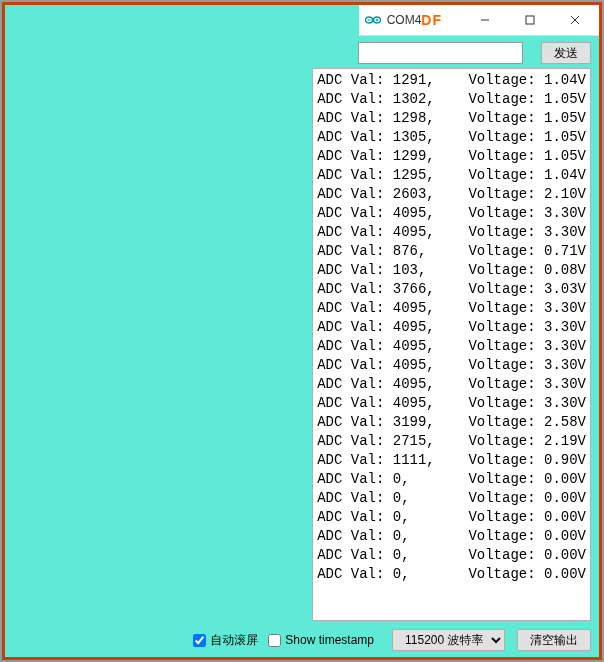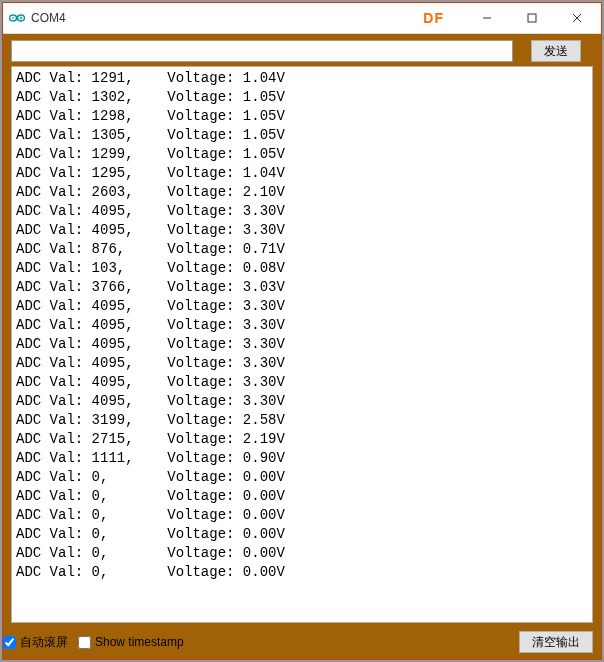--- a/index.html
+++ b/index.html
@@ -8,25 +8,26 @@
     font-family: "Microsoft YaHei", Arial, sans-serif;
     background: #999;
     width: 604px;
     height: 662px;
     overflow: hidden;
   }
   .window {
     width: 600px;
     height: 658px;
     margin: 2px;
-    background: #a16207;
-    border: 1px solid #c2410c;
+    background: #5eead4;
+    border: 3px solid #c2410c;
     display: flex;
     flex-direction: column;
     box-sizing: border-box;
+    align-items: flex-end;
   }
   .titlebar {
     display: flex;
     align-items: center;
     height: 30px;
     background: #fff;
     border-bottom: 1px solid #ddd;
     padding: 0 2px 0 6px;
   }
   .app-icon {
@@ -54,21 +55,21 @@
     display: flex;
     align-items: center;
     justify-content: center;
     font-size: 12px;
     color: #333;
   }
   .winbtn svg { display:block; }
   .input-row {
     display: flex;
     align-items: center;
-    padding: 6px 20px 4px 8px;
+    padding: 6px 8px 4px 8px;
     gap: 18px;
   }
   .send-input {
     flex: 1;
     height: 22px;
     border: 1px solid #999;
     background: #fff;
     font-size: 12px;
     padding: 0 4px;
     box-sizing: border-box;
@@ -199,16 +200,19 @@
   <div class="bottombar">
     <label class="chk">
       <input type="checkbox" id="chk-autoscroll" checked="" style="">
       <span>自动滚屏</span>
     </label>
     <label class="chk">
       <input type="checkbox" id="chk-timestamp" style="">
       <span>Show timestamp</span>
     </label>
     <span class="bottom-spacer"></span>
+    <select class="selbox">
+      <option>115200 波特率</option>
+    </select>
     <button class="btn" style="margin-left:8px;">清空输出</button>
   </div>
 
 </div>
 
 </body></html>

